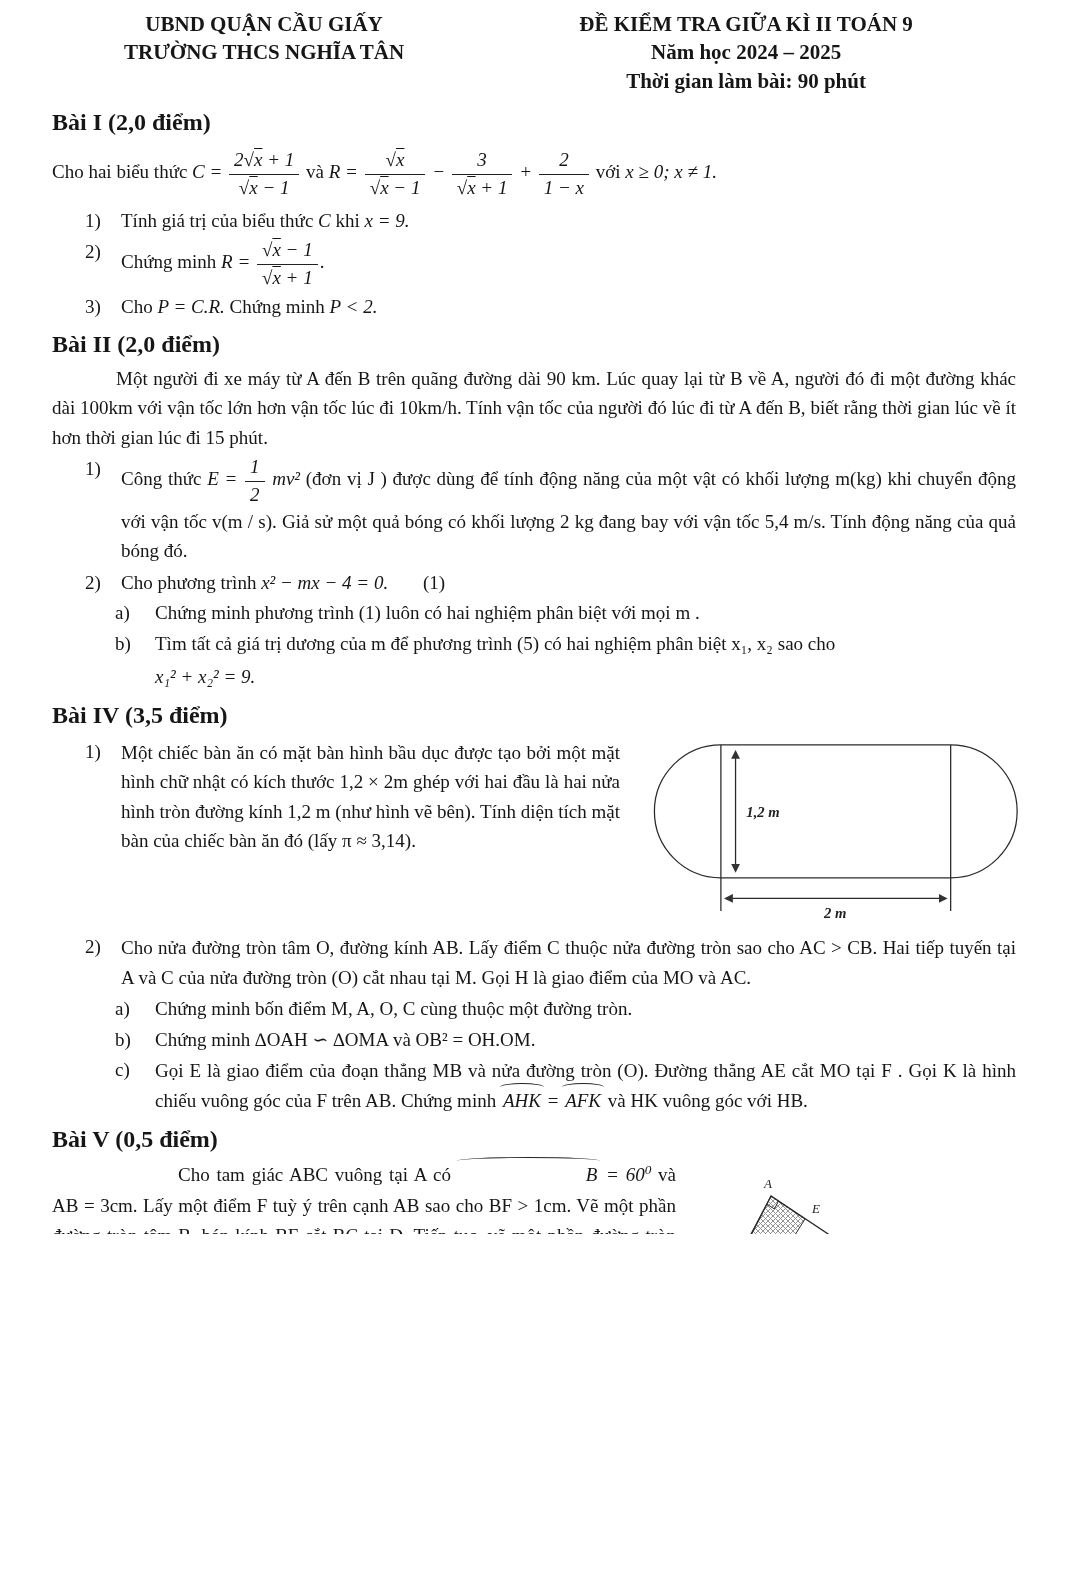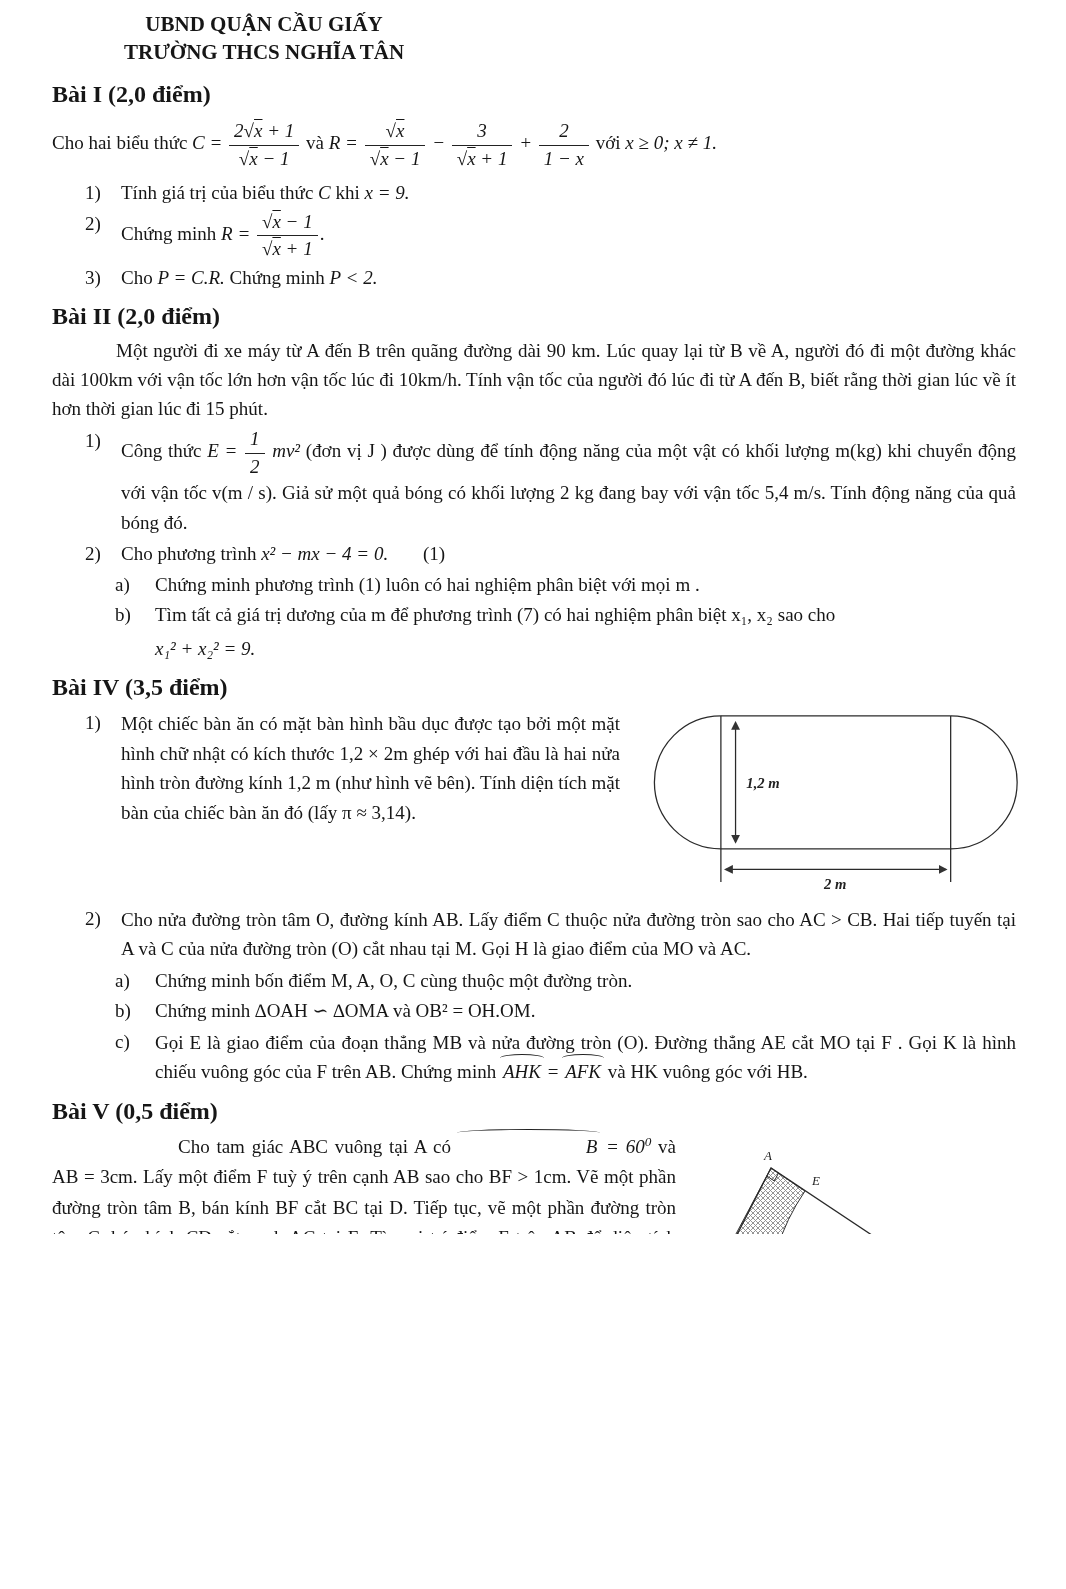--- a/index.html
+++ b/index.html
@@ -54,20 +54,25 @@
 </style>
 </head>
 <body>
 
 <div class="page">
 
   <div class="header">
     <div class="header-left">
       <div>UBND QUẬN CẦU GIẤY</div>
       <div>TRƯỜNG THCS NGHĨA TÂN</div>
+    </div>
+    <div class="header-right">
+      <div>ĐỀ KIỂM TRA GIỮA KÌ II TOÁN 9</div>
+      <div>Năm học 2024 – 2025</div>
+      <div>Thời gian làm bài: 90 phút</div>
     </div>
   </div>
 
   <div class="sec">Bài I (2,0 điểm)</div>
   <div class="mathline">
     <span>Cho hai biểu thức</span>
     <span class="fm">C =</span>
     <span class="frac"><span class="num fm mx">2√<span class="rad">x</span> + 1</span><span class="den fm mx">√<span class="rad">x</span> − 1</span></span>
     <span>và</span>
     <span class="fm">R =</span>
@@ -127,21 +132,21 @@
       <span class="eqlabel">(1)</span>
     </div>
   </div>
   <div class="item sub">
     <div class="ino">a)</div>
     <div class="icontent">Chứng minh phương trình (1) luôn có hai nghiệm phân biệt với mọi m .</div>
   </div>
   <div class="item sub">
     <div class="ino">b)</div>
     <div class="icontent">
-      <span>Tìm tất cả giá trị dương của m để phương trình (7) có hai nghiệm phân biệt x₁, x₂ sao cho</span>
+      <span>Tìm tất cả giá trị dương của m để phương trình (5) có hai nghiệm phân biệt x₁, x₂ sao cho</span>
       <div class="fm" style="margin-top:6px;">x₁² + x₂² = 9.</div>
     </div>
   </div>
 
   <div class="sec">Bài IV (3,5 điểm)</div>
   <div class="b4wrap">
     <div class="b4text">
       <div class="item">
         <div class="ino">1)</div>
         <div class="icontent jp">Một chiếc bàn ăn có mặt bàn hình bầu dục được tạo bởi một mặt hình chữ nhật có kích thước 1,2 × 2m ghép với hai đầu là hai nửa hình tròn đường kính 1,2 m (như hình vẽ bên). Tính diện tích mặt bàn của chiếc bàn ăn đó (lấy π ≈ 3,14).</div>

